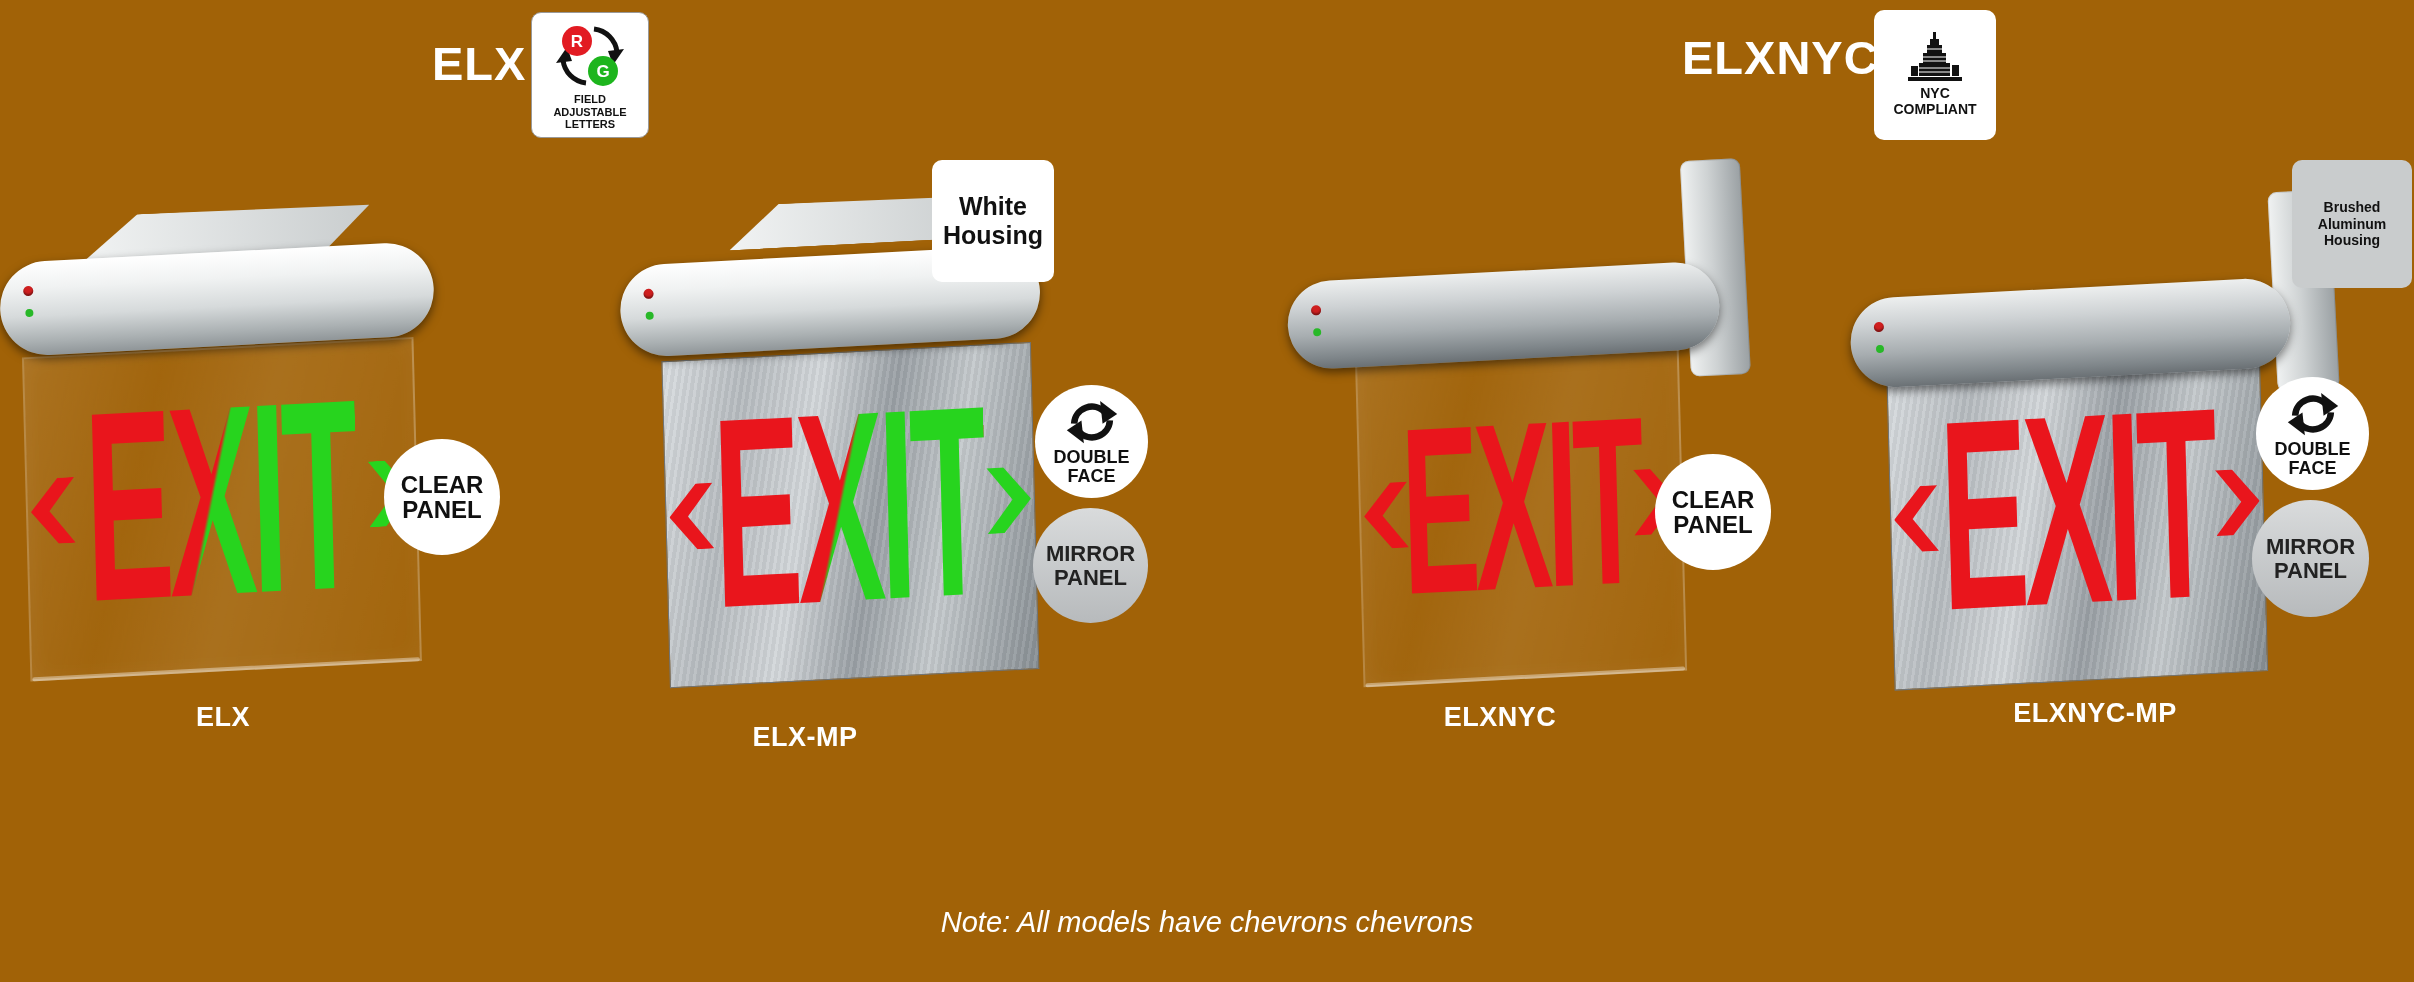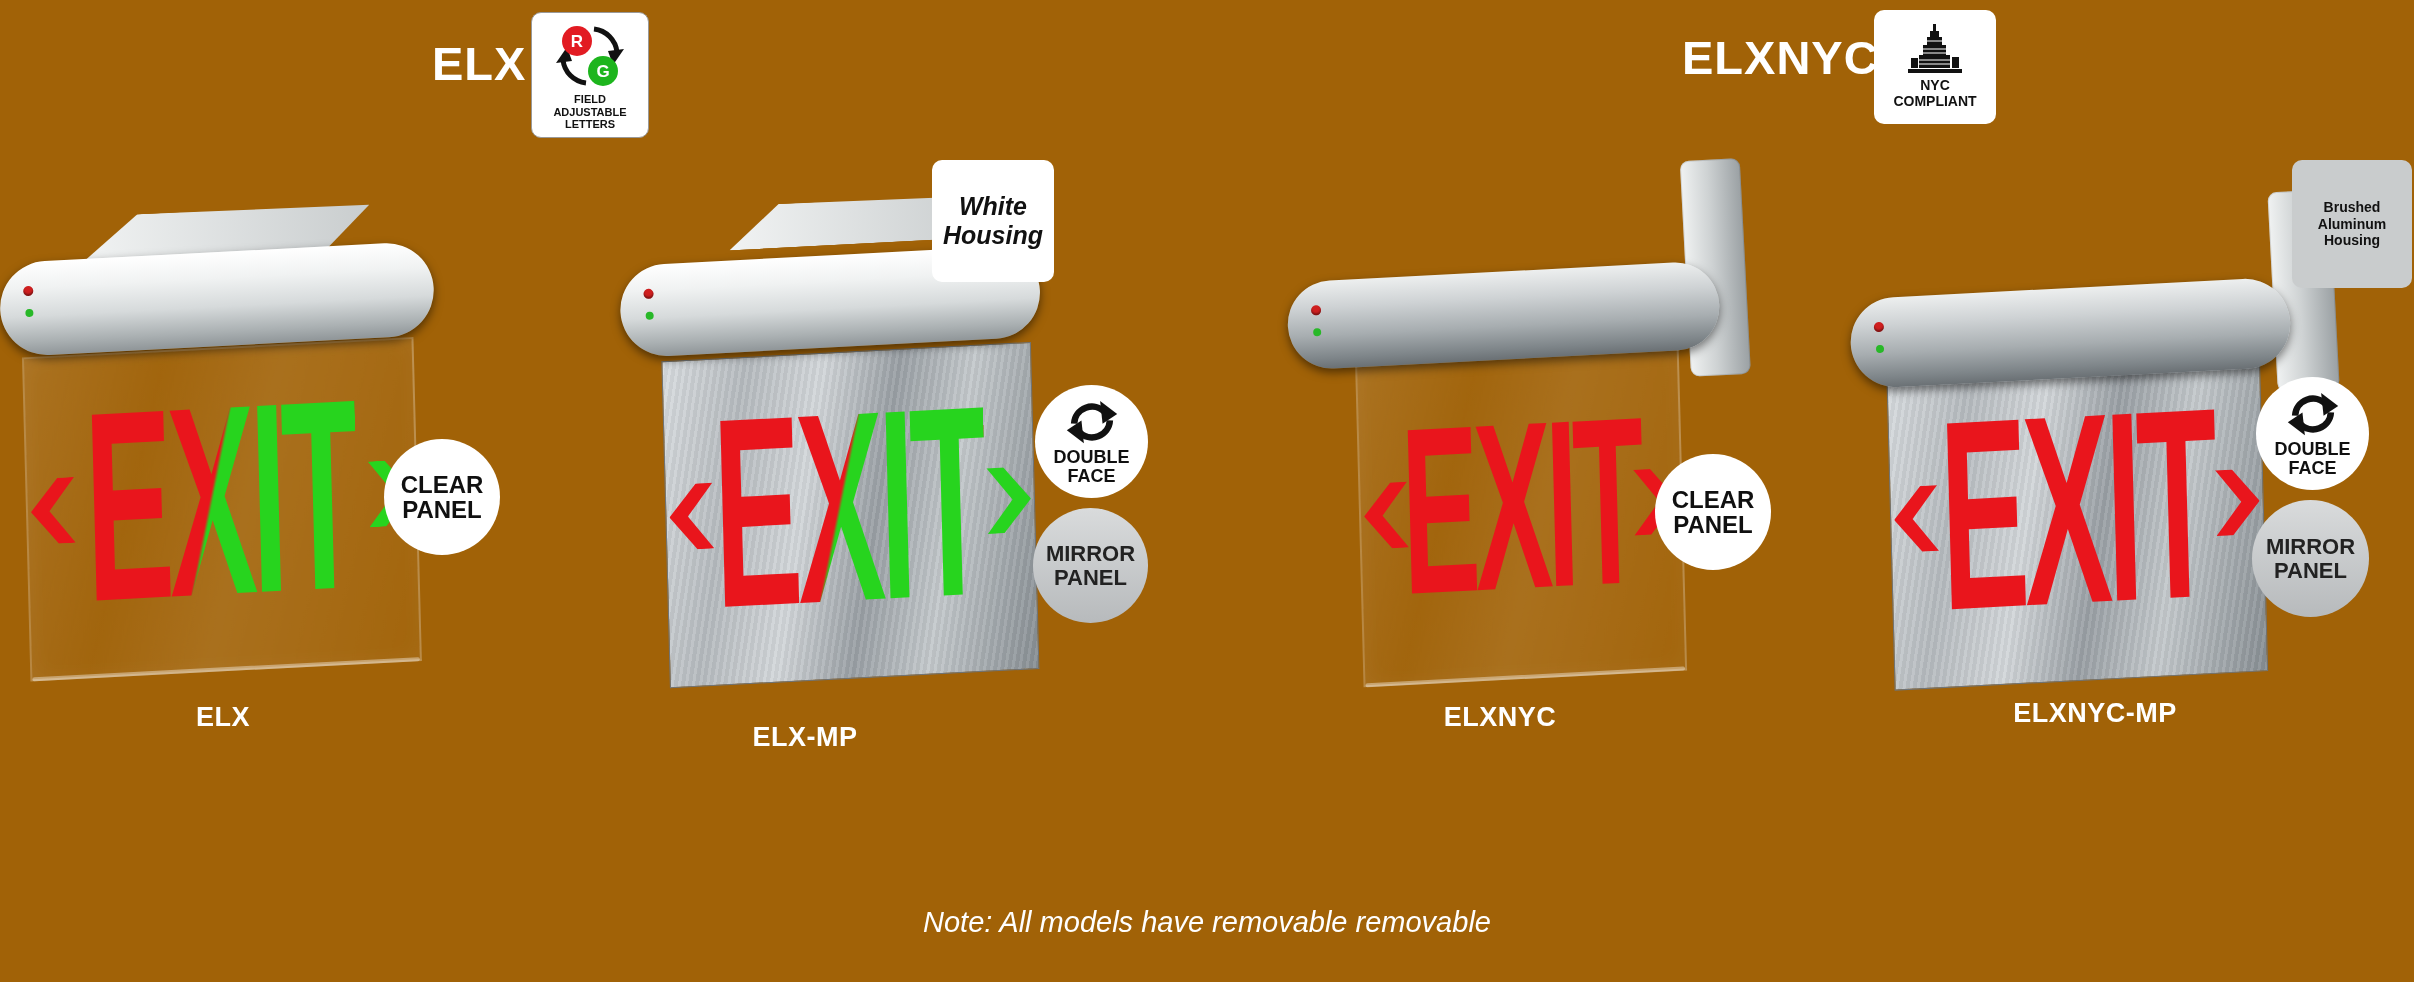--- a/index.html
+++ b/index.html
@@ -10,21 +10,21 @@
 
   
   .hdr { position:absolute; color:#fff; font-size:47px; font-weight:700; letter-spacing:1px; }
   #hdr-elx { left:432px; top:36px; }
   #hdr-elxnyc { left:1682px; top:30px; }
 
   
   .badge { position:absolute; background:#fff; border-radius:10px; display:flex; flex-direction:column; align-items:center; justify-content:center; text-align:center; z-index:6; }
   #badge-fa { left:531px; top:12px; width:118px; height:126px; border:1px solid #999; padding:4px 2px; }
   #badge-fa .lbl { font-size:11px; font-weight:700; color:#111; line-height:1.15; width:102px; }
-  #badge-nyc { left:1874px; top:10px; width:122px; height:114px; padding:6px 2px; }
+  #badge-nyc { left:1874px; top:10px; width:122px; height:130px; padding:6px 2px; }
   #badge-nyc .lbl { font-size:14px; font-weight:700; color:#111; line-height:1.12; width:92px; }
 
   
   .sign-group { position:absolute; transform:rotate(-3deg); }
   #g1 { left:8px;    top:195px; width:470px; height:515px; }
   #g2 { left:625px;  top:190px; width:470px; height:520px; }
   #g3 { left:1286px; top:165px; width:500px; height:545px; }
   #g4 { left:1850px; top:165px; width:560px; height:545px; }
 
   .canopy { position:absolute; background:linear-gradient(90deg,#f1f3f3,#c9cdce); clip-path:polygon(0% 100%, 20% 0%, 100% 6%, 84% 100%); }
@@ -79,21 +79,21 @@
   #cp1 { left:384px;  top:439px; width:116px; height:116px; font-size:24px; line-height:1.05; }
   #cp2 { left:1655px; top:454px; width:116px; height:116px; font-size:24px; line-height:1.05; }
   #df1 { left:1035px; top:385px; width:113px; height:113px; font-size:18px; line-height:1.05; }
   #df2 { left:2256px; top:377px; width:113px; height:113px; font-size:18px; line-height:1.05; }
   #mp1 { left:1033px; top:508px; width:115px; height:115px; font-size:22px; line-height:1.05; }
   #mp2 { left:2252px; top:500px; width:117px; height:117px; font-size:22px; line-height:1.05; }
   .callout-circle .txt { width:92px; }
   .df-icon { width:52px; height:48px; margin-bottom:2px; }
 
   .callout-box { position:absolute; border-radius:10px; display:flex; align-items:center; justify-content:center; text-align:center; font-weight:700; color:#111; z-index:5; }
-  #box-white { left:932px;  top:160px; width:122px; height:122px; background:#fff; font-size:25px; line-height:1.15;font-style:italic; }
+  #box-white { left:932px;  top:160px; width:122px; height:122px; background:#fff; font-size:25px; line-height:1.15; }
   #box-alum  { left:2292px; top:160px; width:120px; height:128px; background:#c9cccd; font-size:14px; line-height:1.18; }
   #box-white .txt { width:102px; }
   #box-alum  .txt { width:106px; }
 
   .model-label { position:absolute; color:#fff; font-weight:700; font-size:27px; text-align:center; letter-spacing:.5px; }
   #ml1 { left:108px;  top:702px; width:230px; }
   #ml2 { left:690px;  top:722px; width:230px; }
   #ml3 { left:1385px; top:702px; width:230px; }
   #ml4 { left:1975px; top:698px; width:240px; }
 
@@ -238,15 +238,15 @@
   </div>
   <div class="callout-circle cg" id="mp2">
     <div class="txt">MIRROR PANEL</div>
   </div>
 
   <div class="model-label" id="ml1">ELX</div>
   <div class="model-label" id="ml2">ELX-MP</div>
   <div class="model-label" id="ml3">ELXNYC</div>
   <div class="model-label" id="ml4">ELXNYC-MP</div>
 
-  <div class="note">Note: All models have removable removable</div>
+  <div class="note">Note: All models have chevrons chevrons</div>
 
 </div>
 
 </body></html>

